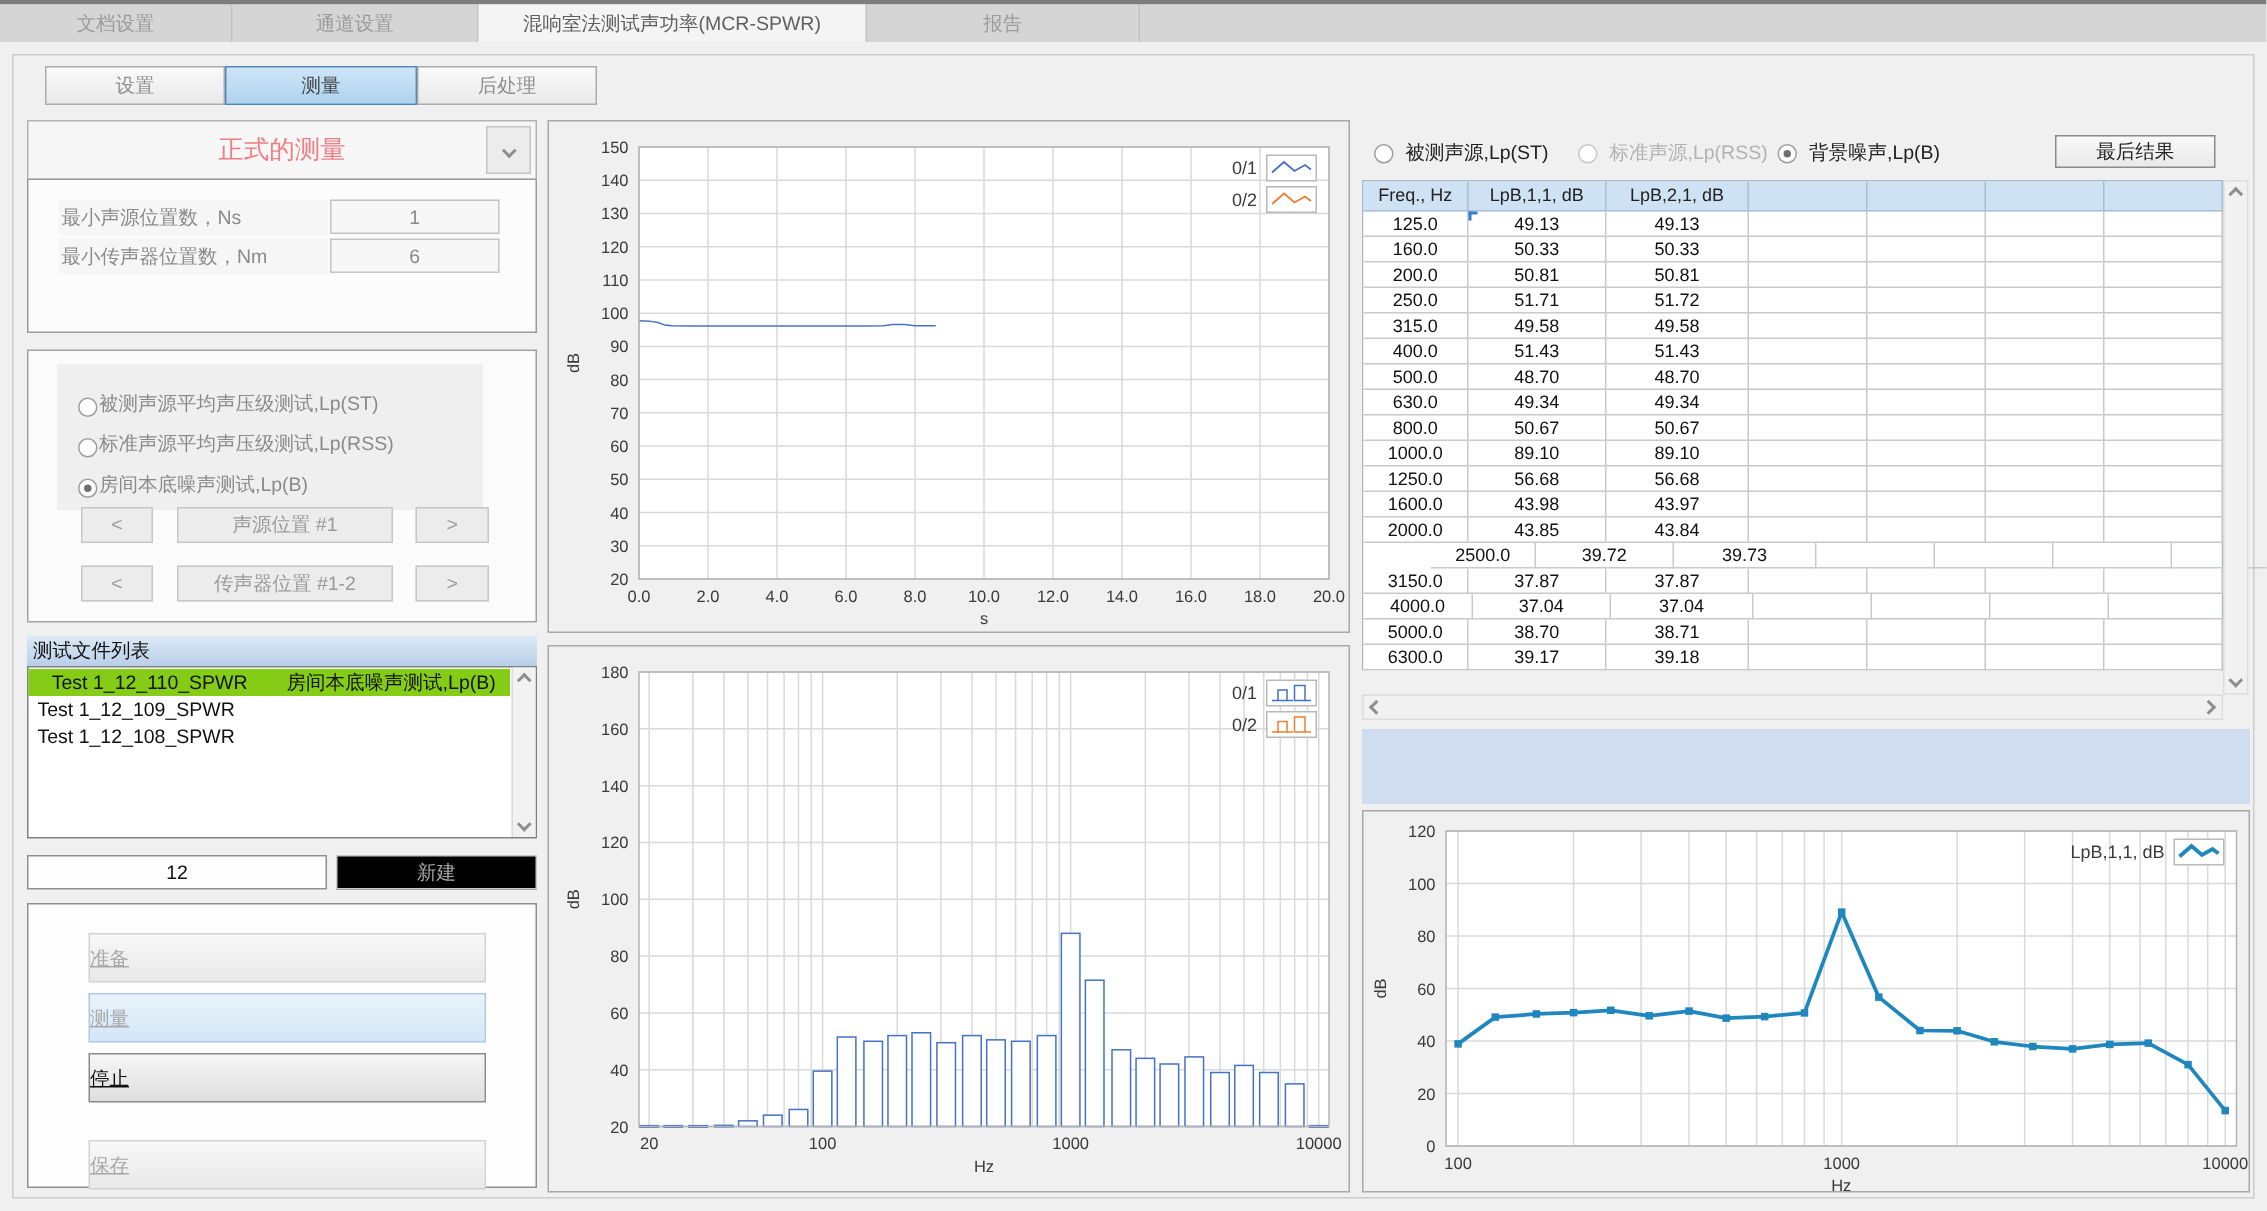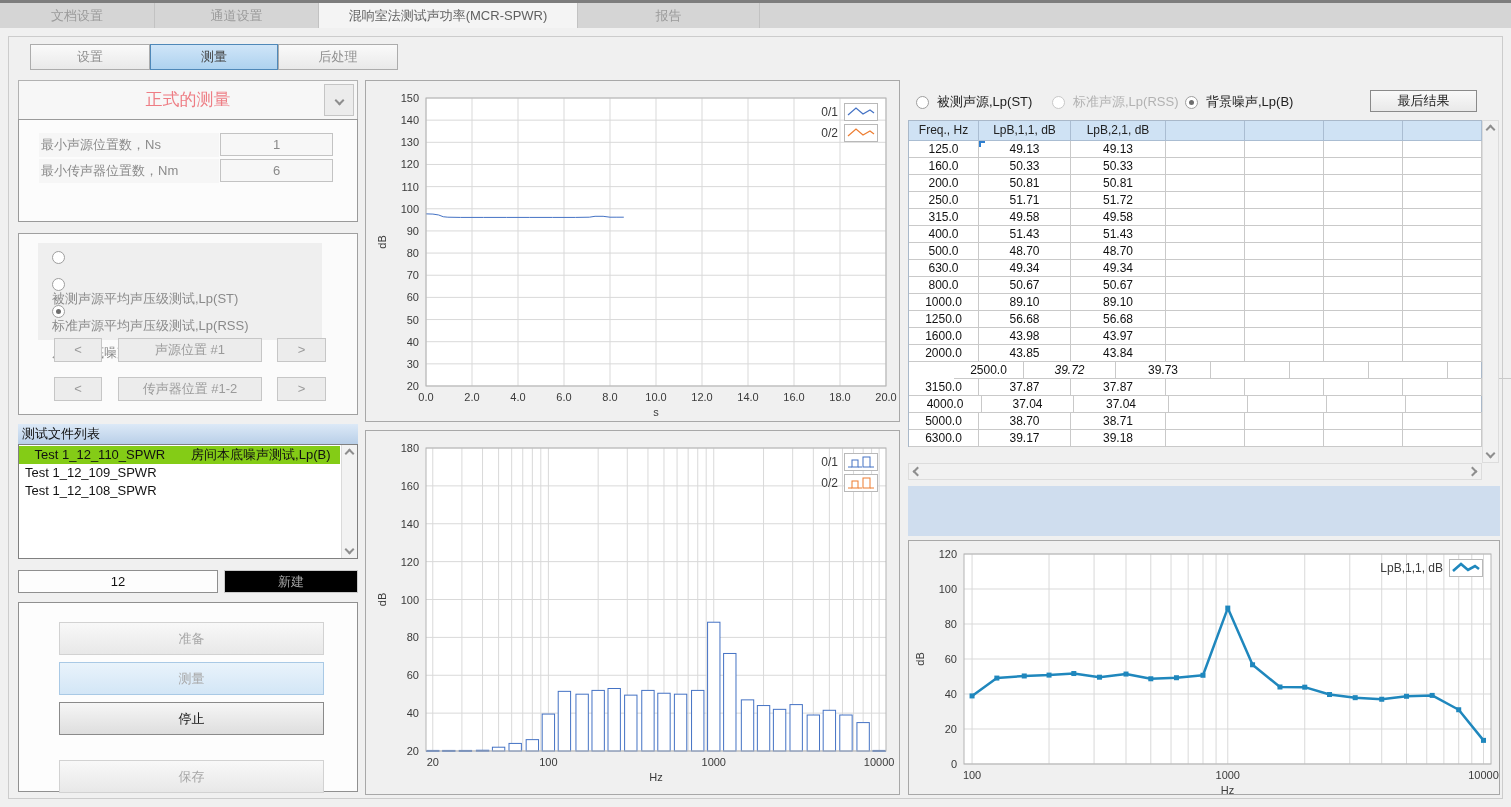--- a/index.html
+++ b/index.html
@@ -24,21 +24,21 @@
 #mode-dd { left:18px; top:80px; width:340px; height:40px; border:1px solid #b2b2b2; background:#f7f7f7; }
 #mode-text { display:block; line-height:38px; text-align:center; color:#ee7d84; font-size:17px; }
 #mode-dd-btn { position:absolute; right:3px; top:3px; width:30px; height:32px; border:1px solid #c5c5c5; background:#ececec; display:flex; align-items:center; justify-content:center; }
 #fields-box { left:18px; top:119px; width:340px; height:103px; border:1px solid #9a9a9a; background:#fcfcfc; }
 .field-row { position:absolute; left:0; width:100%; height:24px; }
 .field-label { position:absolute; left:20px; width:180px; height:24px; line-height:24px; background:#f6f6f6; color:#8a8a8a; font-size:13px; padding-left:2px; white-space:nowrap; overflow:hidden; }
 .field-input { position:absolute; left:201px; width:113px; height:23px; line-height:21px; border:1px solid #c3c3c3; background:#f7f7f7; color:#8a8a8a; font-size:13px; text-align:center; }
 
 #panel-test { left:18px; top:233px; width:340px; height:182px; border:1px solid #a0a0a0; background:#fbfbfb; }
 #radio-box { position:absolute; left:19px; top:9px; width:284px; height:97px; background:#efefef; padding:8px 0 0 14px; }
-.radio-row { display:flex; align-items:flex-start; height:27px; gap:26px;flex-direction:column; }
+.radio-row { display:flex; align-items:flex-end; height:27px; gap:1px; }
 .radio { width:13px; height:13px; border:1px solid #9e9e9e; border-radius:50%; background:#fff; position:relative; flex:none; }
 .radio.checked::after { content:''; position:absolute; left:3px; top:3px; right:3px; bottom:3px; background:#6e6e6e; border-radius:50%; }
 .radio-label { font-size:13px; color:#8a8a8a; white-space:nowrap; }
 .nav-row { position:absolute; left:0; width:100%; height:24px; }
 .nav-btn { position:absolute; height:24px; border:1px solid #c6c6c6; background:#ececec; color:#9a9a9a; font-size:13px; text-align:center; line-height:22px; }
 .nav-btn.s { left:35px; width:48px; } .nav-btn.m { left:99px; width:144px; } .nav-btn.r { left:258px; width:49px; }
 
 #list-title { left:18px; top:424px; width:340px; height:20px; background:linear-gradient(#dce9f7,#b9cfe8); font-size:13px; color:#111; line-height:20px; padding-left:4px; }
 #listbox { left:18px; top:444px; width:340px; height:115px; background:#fff; border:1px solid #808080; }
 #list-items { position:absolute; left:0; top:1px; right:17px; }
@@ -49,21 +49,21 @@
 .chev { display:inline-block; width:7px; height:7px; border-right:2px solid #8e8e8e; border-bottom:2px solid #8e8e8e; }
 .chev.up { transform:rotate(-135deg); } .chev.down { transform:rotate(45deg); }
 .chev.left { transform:rotate(135deg); } .chev.right { transform:rotate(-45deg); }
 .vscroll .chev { position:absolute; left:4px; }
 .vscroll .chev.up { top:5px; } .vscroll .chev.down { bottom:5px; }
 
 #btn-12 { left:18px; top:570px; width:200px; height:23px; background:#fdfdfd; border:1px solid #8f8f8f; color:#111; font-size:13px; text-align:center; line-height:21px; }
 #btn-new { left:224px; top:570px; width:134px; height:23px; background:#000000; border:1px solid #c9c9c9; color:#a6a6a6; font-size:13px; text-align:center; line-height:21px; }
 
 #panel-actions { left:18px; top:602px; width:340px; height:190px; border:1px solid #909090; background:#fdfdfd; }
-.action-btn { position:absolute; left:40px; width:265px; height:33px; font-size:13px; text-align:center; line-height:31px; }
+.action-btn { position:absolute; left:40px; width:265px; height:33px; font-size:13px; text-align:left; line-height:31px;text-decoration:underline; }
 .action-btn.s-disabled { background:linear-gradient(#f8f8f8,#e8e8e8); border:1px solid #d2d2d2; color:#a8a8a8; }
 .action-btn.s-highlight { background:linear-gradient(#e9f3fb,#d3e6f6); border:1px solid #a9c9e5; color:#a8a8a8; }
 .action-btn.s-enabled { background:linear-gradient(#f6f6f6,#dedede); border:1px solid #8a8a8a; color:#111; }
 
 
 #chart-time  { left:365px; top:80px;  width:535px; height:342px; border:1px solid #a8a8a8; background:#f0f0f0; }
 #chart-spec  { left:365px; top:430px; width:535px; height:365px; border:1px solid #a8a8a8; background:#f0f0f0; }
 #chart-result{ left:908px; top:540px; width:592px; height:255px; border:1px solid #a8a8a8; background:#f0f0f0; }
 .legend { position:absolute; display:flex; flex-direction:column; gap:3px; align-items:flex-end; }
 .legend-row { display:flex; align-items:center; gap:6px; }
@@ -475,21 +475,21 @@
         <div class="td" style="width: 70px;">2000.0</div>
         <div class="td" style="width: 92px;">43.85</div>
         <div class="td" style="width: 95px;">43.84</div>
         <div class="td" style="width: 79px;"></div>
         <div class="td" style="width: 79px;"></div>
         <div class="td" style="width: 79px;"></div>
         <div class="td" style="width: 79px;"></div>
       </div>
       <div class="trow">
         <div class="td" style="width: 70px; margin-left: 45px;">2500.0</div>
-        <div class="td" style="width: 92px; font-style: italic;">39.72</div>
+        <div class="td" style="width: 92px;">39.72</div>
         <div class="td" style="width: 95px;">39.73</div>
         <div class="td" style="width: 79px;"></div>
         <div class="td" style="width: 79px;"></div>
         <div class="td" style="width: 79px;"></div>
         <div class="td" style="width: 79px;"></div>
       </div>
       <div class="trow">
         <div class="td" style="width: 70px;">3150.0</div>
         <div class="td" style="width: 92px;">37.87</div>
         <div class="td" style="width: 95px;">37.87</div>

